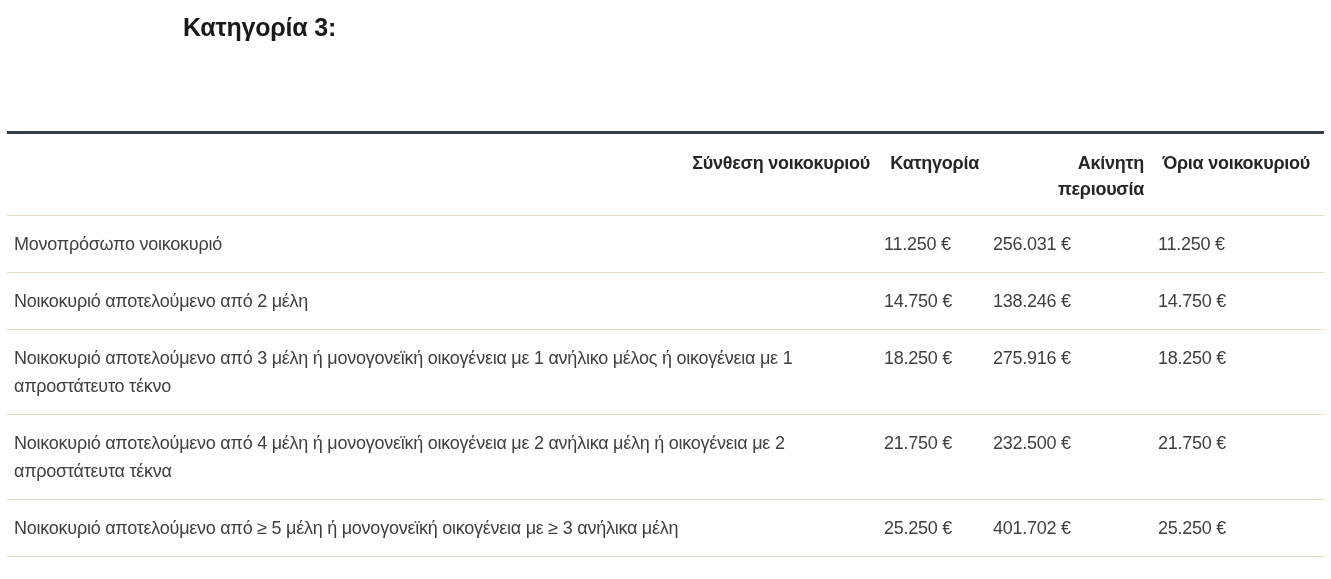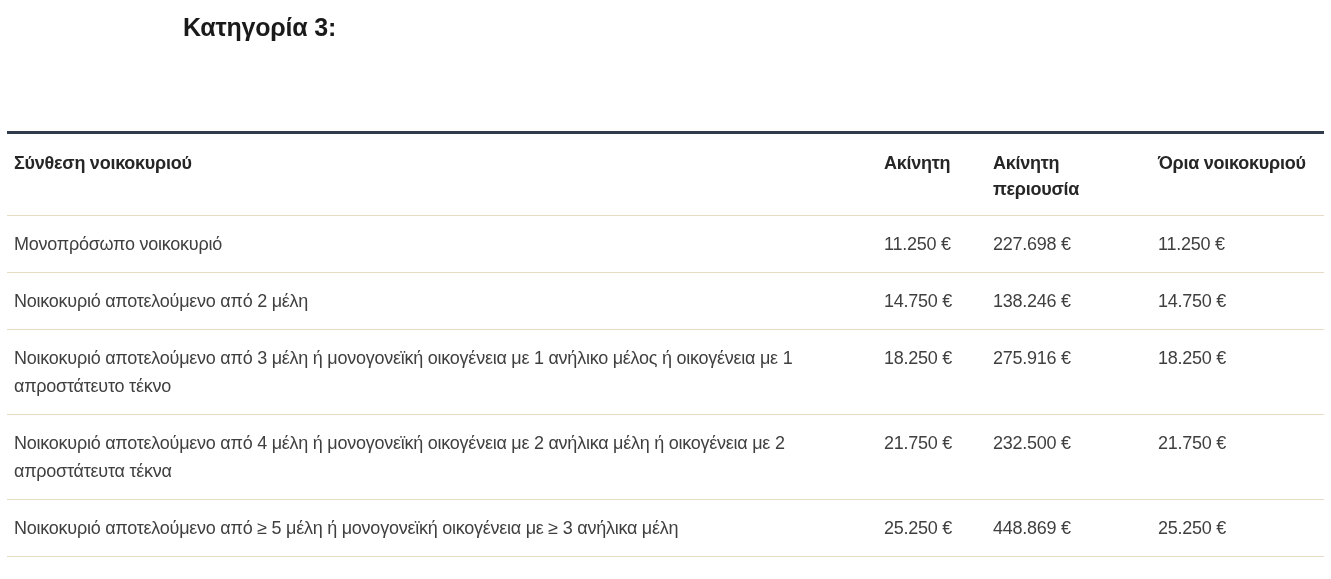--- a/index.html
+++ b/index.html
@@ -47,20 +47,21 @@
     letter-spacing: -0.25px;
     color: var(--body-text);
     line-height: 28px;
     padding: 14px 14px 14px 0;
   }
   th {
     font-weight: 700;
     color: var(--header-text);
     line-height: 26px;
     padding: 16px 14px 13px 0;
+    text-align: right;
   }
   th:first-child, td:first-child { padding-left: 7px; }
 </style>
 </head>
 <body>
 
 <div>
 
   <h2 class="page-title">Κατηγορία 3:</h2>
 
@@ -68,30 +69,30 @@
     <table class="data-table">
       <colgroup>
         <col style="width:877px">
         <col style="width:109px">
         <col style="width:165px">
         <col>
       </colgroup>
       <thead>
         <tr>
           <th>Σύνθεση νοικοκυριού</th>
-          <th>Ακίνητη</th>
+          <th>Κατηγορία</th>
           <th>Ακίνητη περιουσία</th>
           <th>Όρια νοικοκυριού</th>
         </tr>
       </thead>
       <tbody>
           <tr>
             <td>Μονοπρόσωπο νοικοκυριό</td>
             <td>11.250 €</td>
-            <td>227.698 €</td>
+            <td>256.031 €</td>
             <td>11.250 €</td>
           </tr>
           <tr>
             <td>Νοικοκυριό αποτελούμενο από 2 μέλη</td>
             <td>14.750 €</td>
             <td>138.246 €</td>
             <td>14.750 €</td>
           </tr>
           <tr>
             <td>Νοικοκυριό αποτελούμενο από 3 μέλη ή μονογονεϊκή οικογένεια με 1 ανήλικο μέλος ή οικογένεια με 1 απροστάτευτο τέκνο</td>
@@ -101,20 +102,20 @@
           </tr>
           <tr>
             <td>Νοικοκυριό αποτελούμενο από 4 μέλη ή μονογονεϊκή οικογένεια με 2 ανήλικα μέλη ή οικογένεια με 2 απροστάτευτα τέκνα</td>
             <td>21.750 €</td>
             <td>232.500 €</td>
             <td>21.750 €</td>
           </tr>
           <tr>
             <td>Νοικοκυριό αποτελούμενο από ≥ 5 μέλη ή μονογονεϊκή οικογένεια με ≥ 3 ανήλικα μέλη</td>
             <td>25.250 €</td>
-            <td>448.869 €</td>
+            <td>401.702 €</td>
             <td>25.250 €</td>
           </tr>
         </tbody>
     </table>
   </div>
 
 </div>
 
 </body></html>

